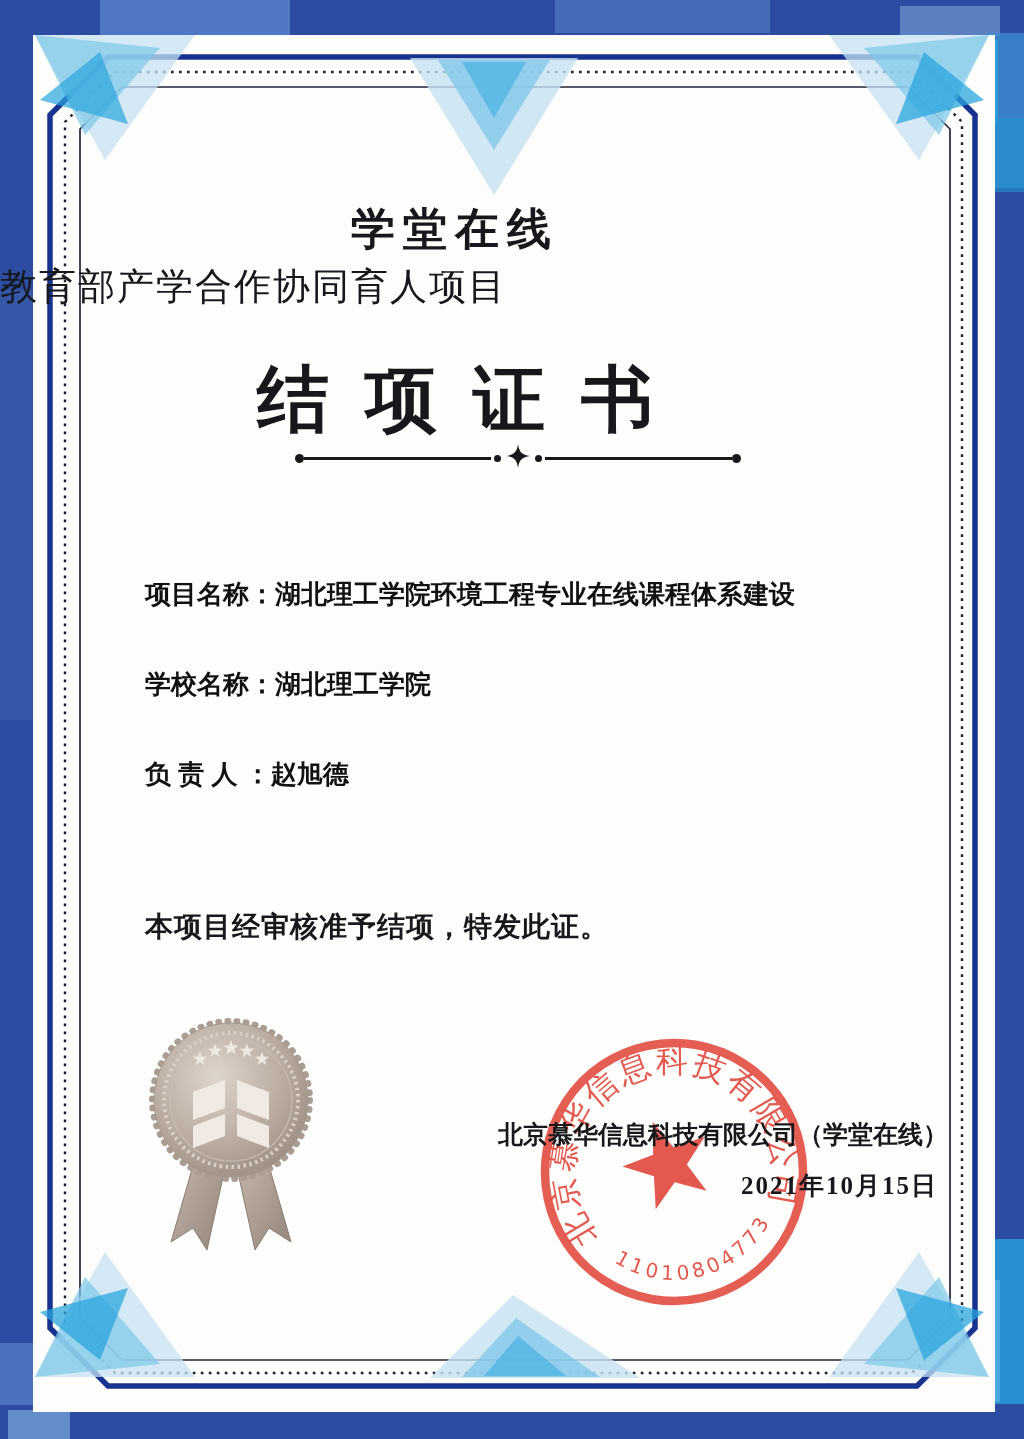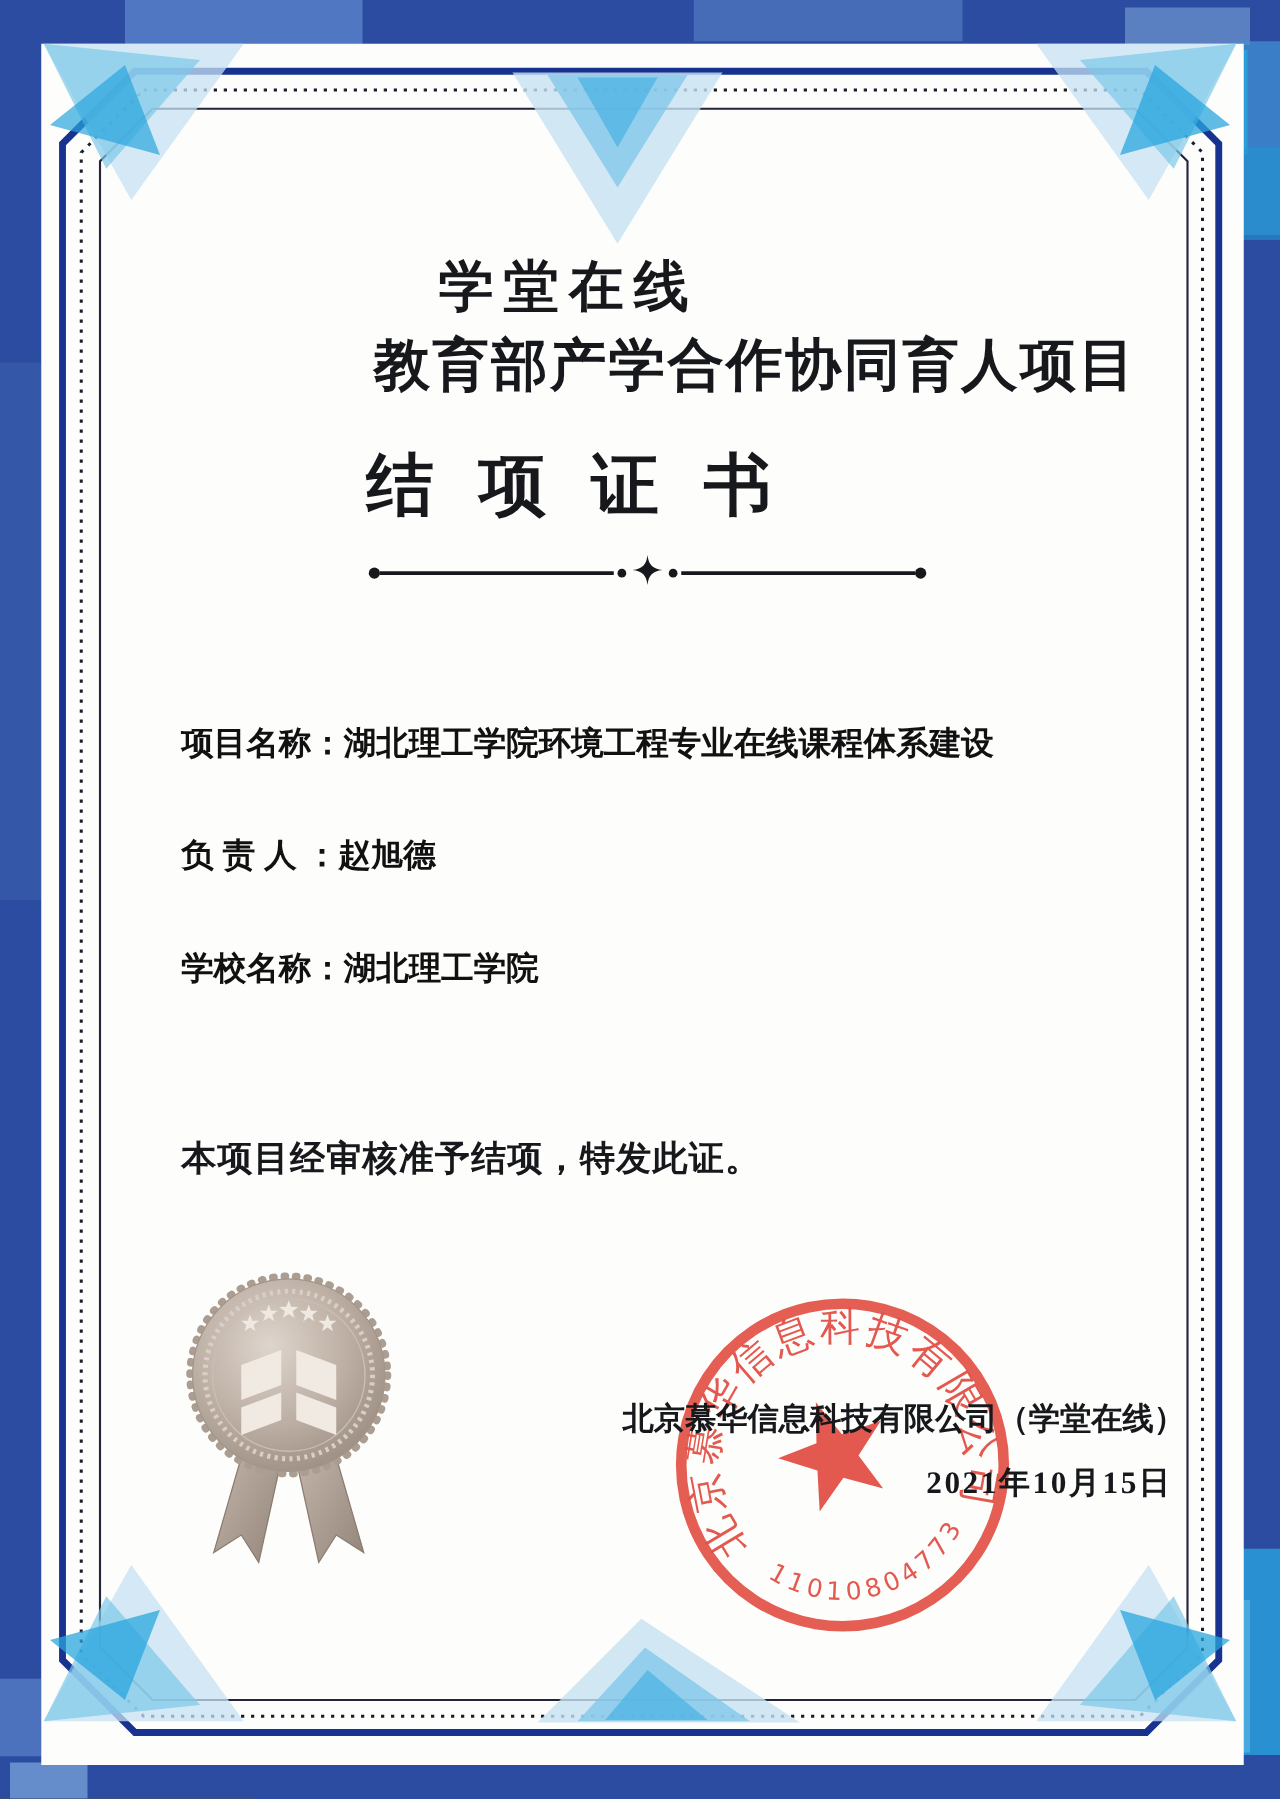--- a/index.html
+++ b/index.html
@@ -3,24 +3,24 @@
 <meta charset="utf-8">
 <style>
   html,body{margin:0;padding:0;background:#444;}
   .page{position:relative;width:1024px;height:1439px;overflow:hidden;
         background:#2b4ca0;font-family:"Liberation Serif","DejaVu Serif",serif;}
   .paper{position:absolute;left:33px;top:35px;width:962px;height:1377px;background:#fdfdfb;}
   svg.layer{position:absolute;left:0;top:0;pointer-events:none;}
   .content{position:absolute;left:0;top:0;width:910px;height:1439px;color:#17181c;}
   .org-line{position:absolute;left:0;right:0;top:200px;text-align:center;
             font-size:44px;font-weight:600;letter-spacing:8px;}
-  .program-line{position:absolute;left:0;right:0;top:262px;text-align:right;
-            font-size:45px;font-weight:700;letter-spacing:2px;}
+  .program-line{position:absolute;left:0;right:0;top:262px;text-align:left;
+            font-size:37px;font-weight:400;letter-spacing:2px;}
   .cert-title{position:absolute;left:0;right:0;top:352px;text-align:center;
-            font-size:54px;font-weight:700;letter-spacing:36px;padding-left:36px;}
+            font-size:72px;font-weight:700;letter-spacing:36px;padding-left:36px;}
   .divider{position:absolute;left:295px;top:450px;width:446px;height:16px;
            display:flex;align-items:center;}
   .divider .end-dot{width:9px;height:9px;border-radius:50%;background:#17181c;flex:0 0 auto;}
   .divider .mid-dot{width:7px;height:7px;border-radius:50%;background:#17181c;flex:0 0 auto;margin:0 3px;}
   .divider .line{flex:1 1 auto;height:3px;background:#17181c;}
   .divider .spark{flex:0 0 auto;margin:0 1px;}
   .fields{position:absolute;left:145px;top:549px;
           font-family:"Liberation Sans","DejaVu Sans",sans-serif;
           font-weight:700;font-size:26px;color:#111;}
   .field-row{height:62px;white-space:nowrap;margin-top:28px;}
@@ -161,24 +161,24 @@
       <span class="mid-dot"></span>
       <span class="line"></span>
       <span class="end-dot"></span>
     </div>
 
     <div class="fields">
       <div class="field-row">
         <span>项目名称：</span><span>湖北理工学院环境工程专业在线课程体系建设</span>
       </div>
       <div class="field-row">
-        <span>负 责 人 ：</span><span>赵旭德</span>
+        <span>学校名称：</span><span>湖北理工学院</span>
       </div>
       <div class="field-row">
-        <span>学校名称：</span><span>湖北理工学院</span>
+        <span>负 责 人 ：</span><span>赵旭德</span>
       </div>
     </div>
 
     <div class="statement">本项目经审核准予结项，特发此证。</div>
 
     <div class="sign-block">
       <div class="issuer-line">北京慕华信息科技有限公司（学堂在线）</div>
       <div class="date-line">2021年10月15日</div>
     </div>
   </div>

